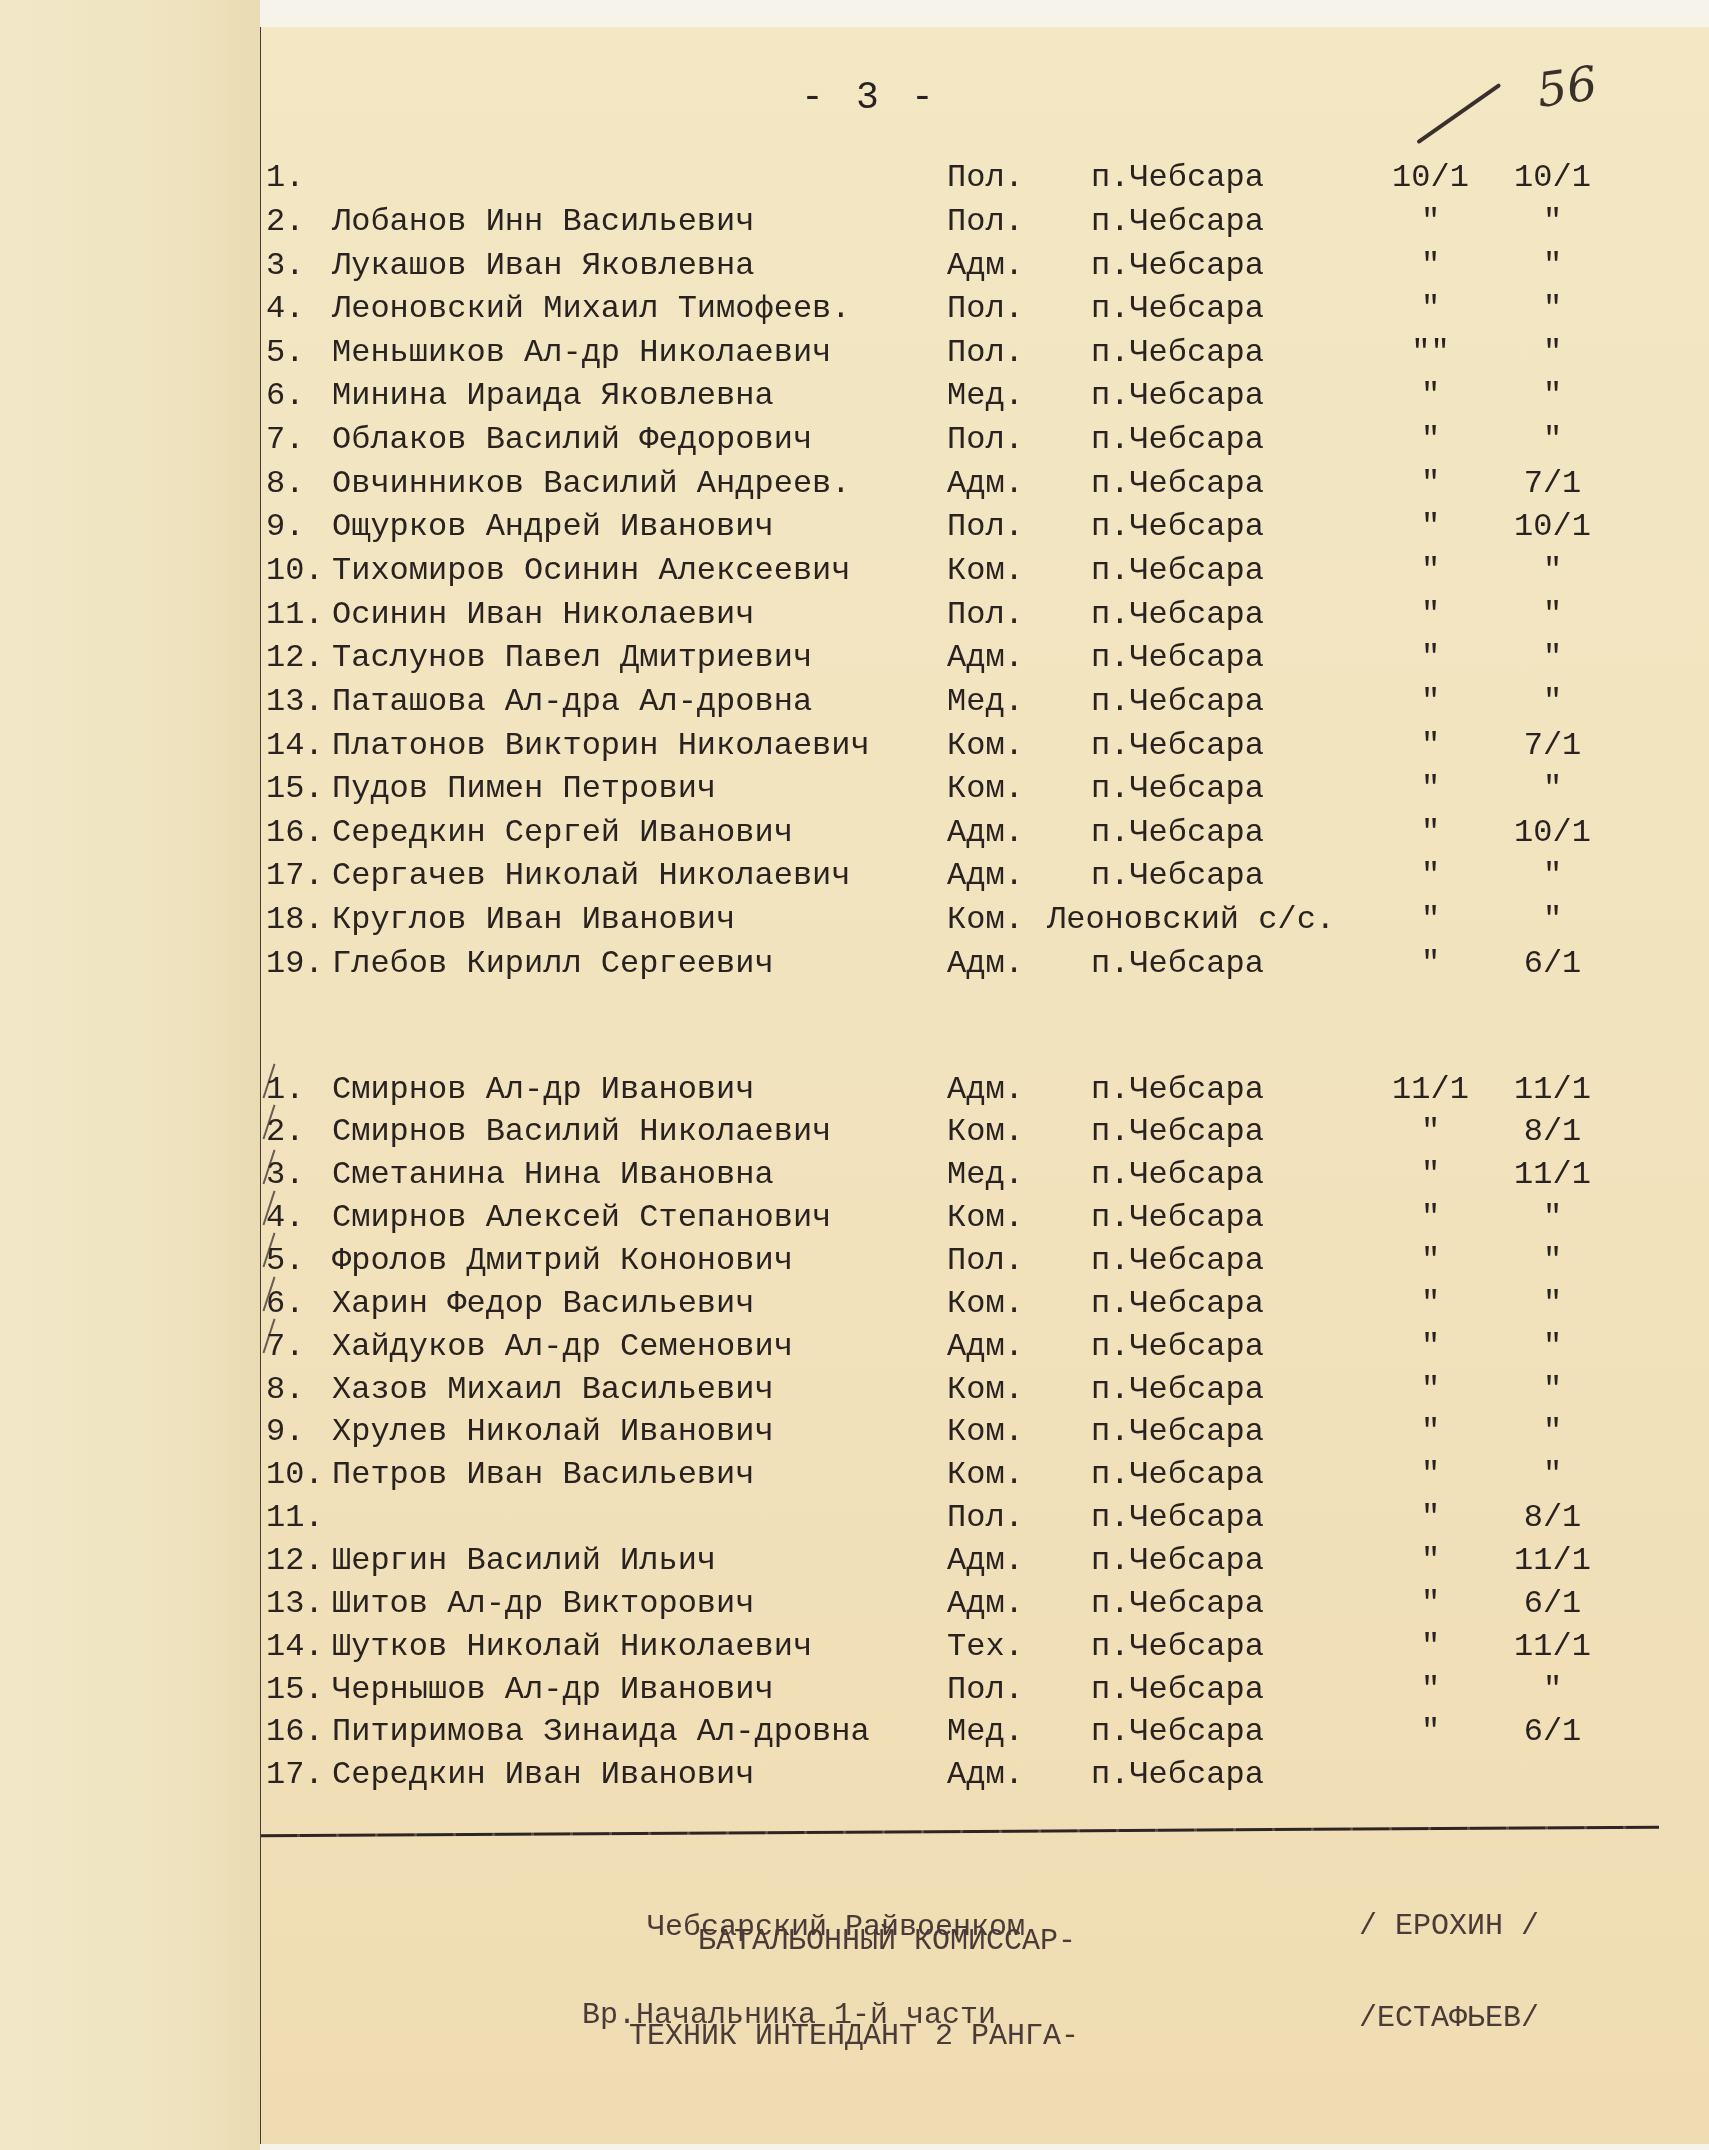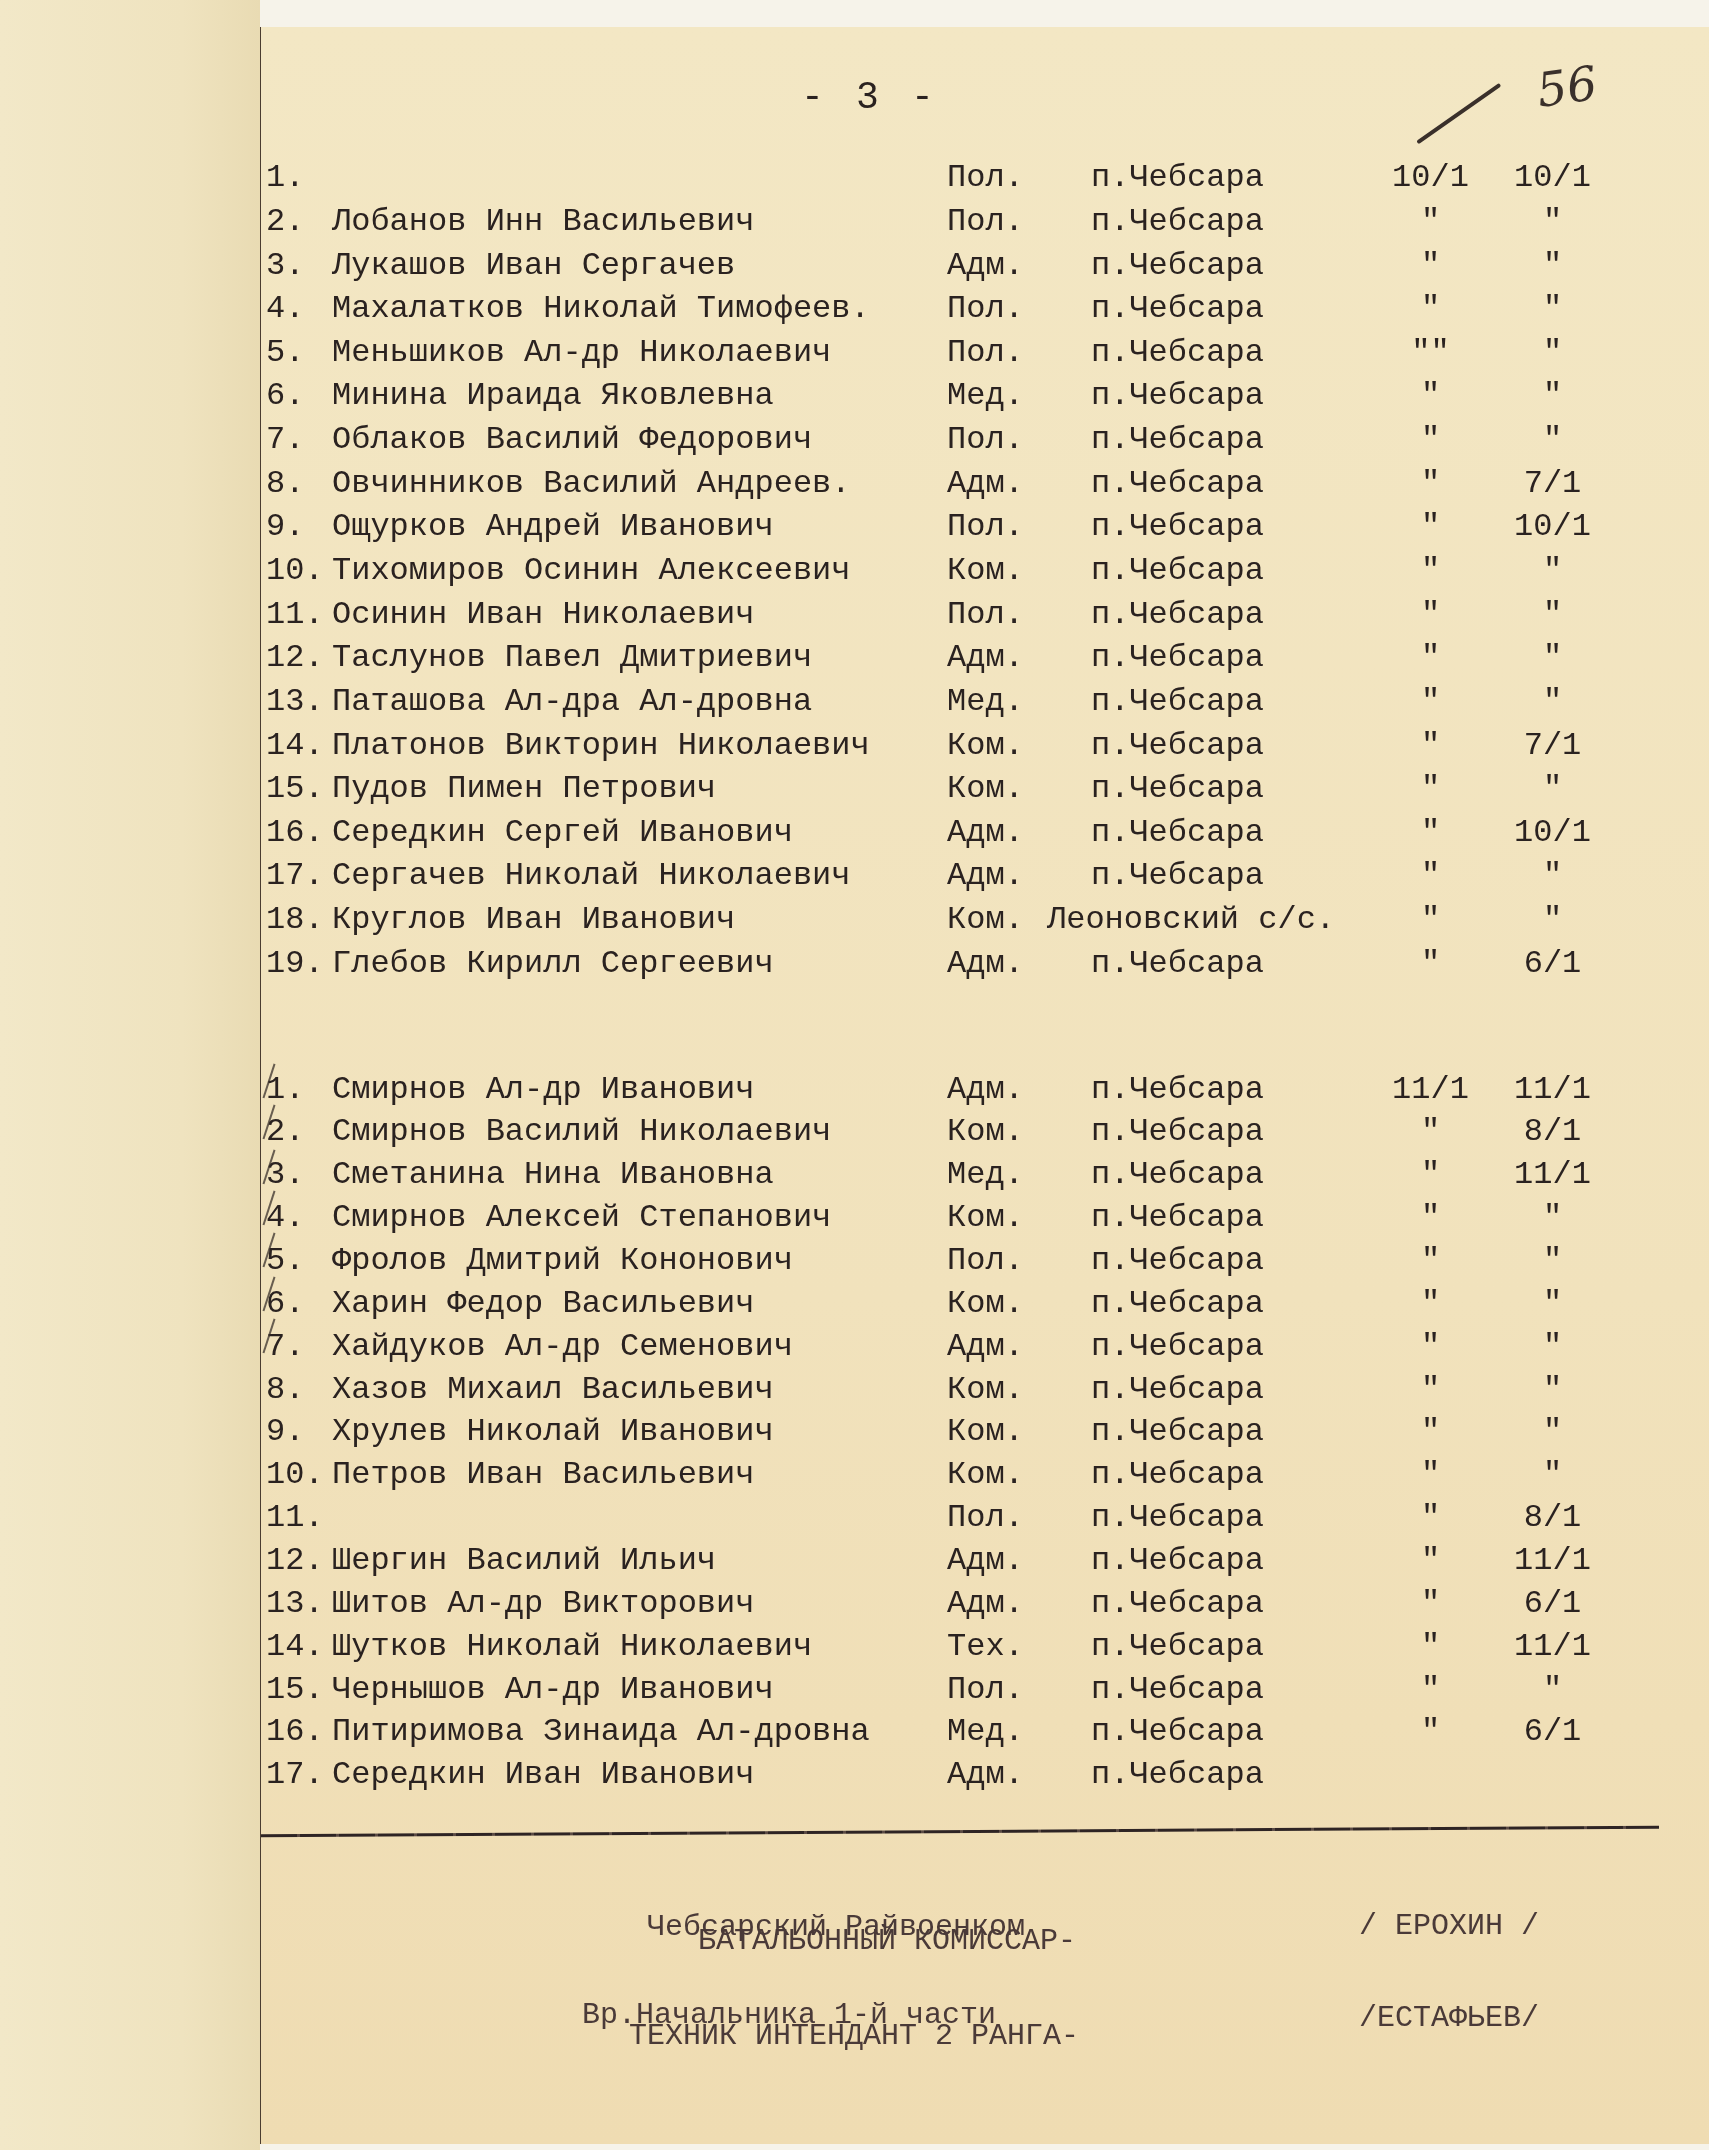--- a/index.html
+++ b/index.html
@@ -96,29 +96,29 @@
     <div class="row" style="top: 201px;">
       <span class="c-num">2.</span>
       <span class="c-name">Лобанов Инн Васильевич</span>
       <span class="c-cat">Пол.</span>
       <span class="c-place">п.Чебсара</span>
       <span class="c-d1">"</span>
       <span class="c-d2">"</span>
     </div>
     <div class="row" style="top: 245px;">
       <span class="c-num">3.</span>
-      <span class="c-name">Лукашов Иван Сергачев</span>
+      <span class="c-name">Лукашов Иван Яковлевна</span>
       <span class="c-cat">Адм.</span>
       <span class="c-place">п.Чебсара</span>
       <span class="c-d1">"</span>
       <span class="c-d2">"</span>
     </div>
     <div class="row" style="top: 288px;">
       <span class="c-num">4.</span>
-      <span class="c-name">Махалатков Николай Тимофеев.</span>
+      <span class="c-name">Леоновский Михаил Тимофеев.</span>
       <span class="c-cat">Пол.</span>
       <span class="c-place">п.Чебсара</span>
       <span class="c-d1">"</span>
       <span class="c-d2">"</span>
     </div>
     <div class="row" style="top: 332px;">
       <span class="c-num">5.</span>
       <span class="c-name">Меньшиков Ал-др Николаевич</span>
       <span class="c-cat">Пол.</span>
       <span class="c-place">п.Чебсара</span>

